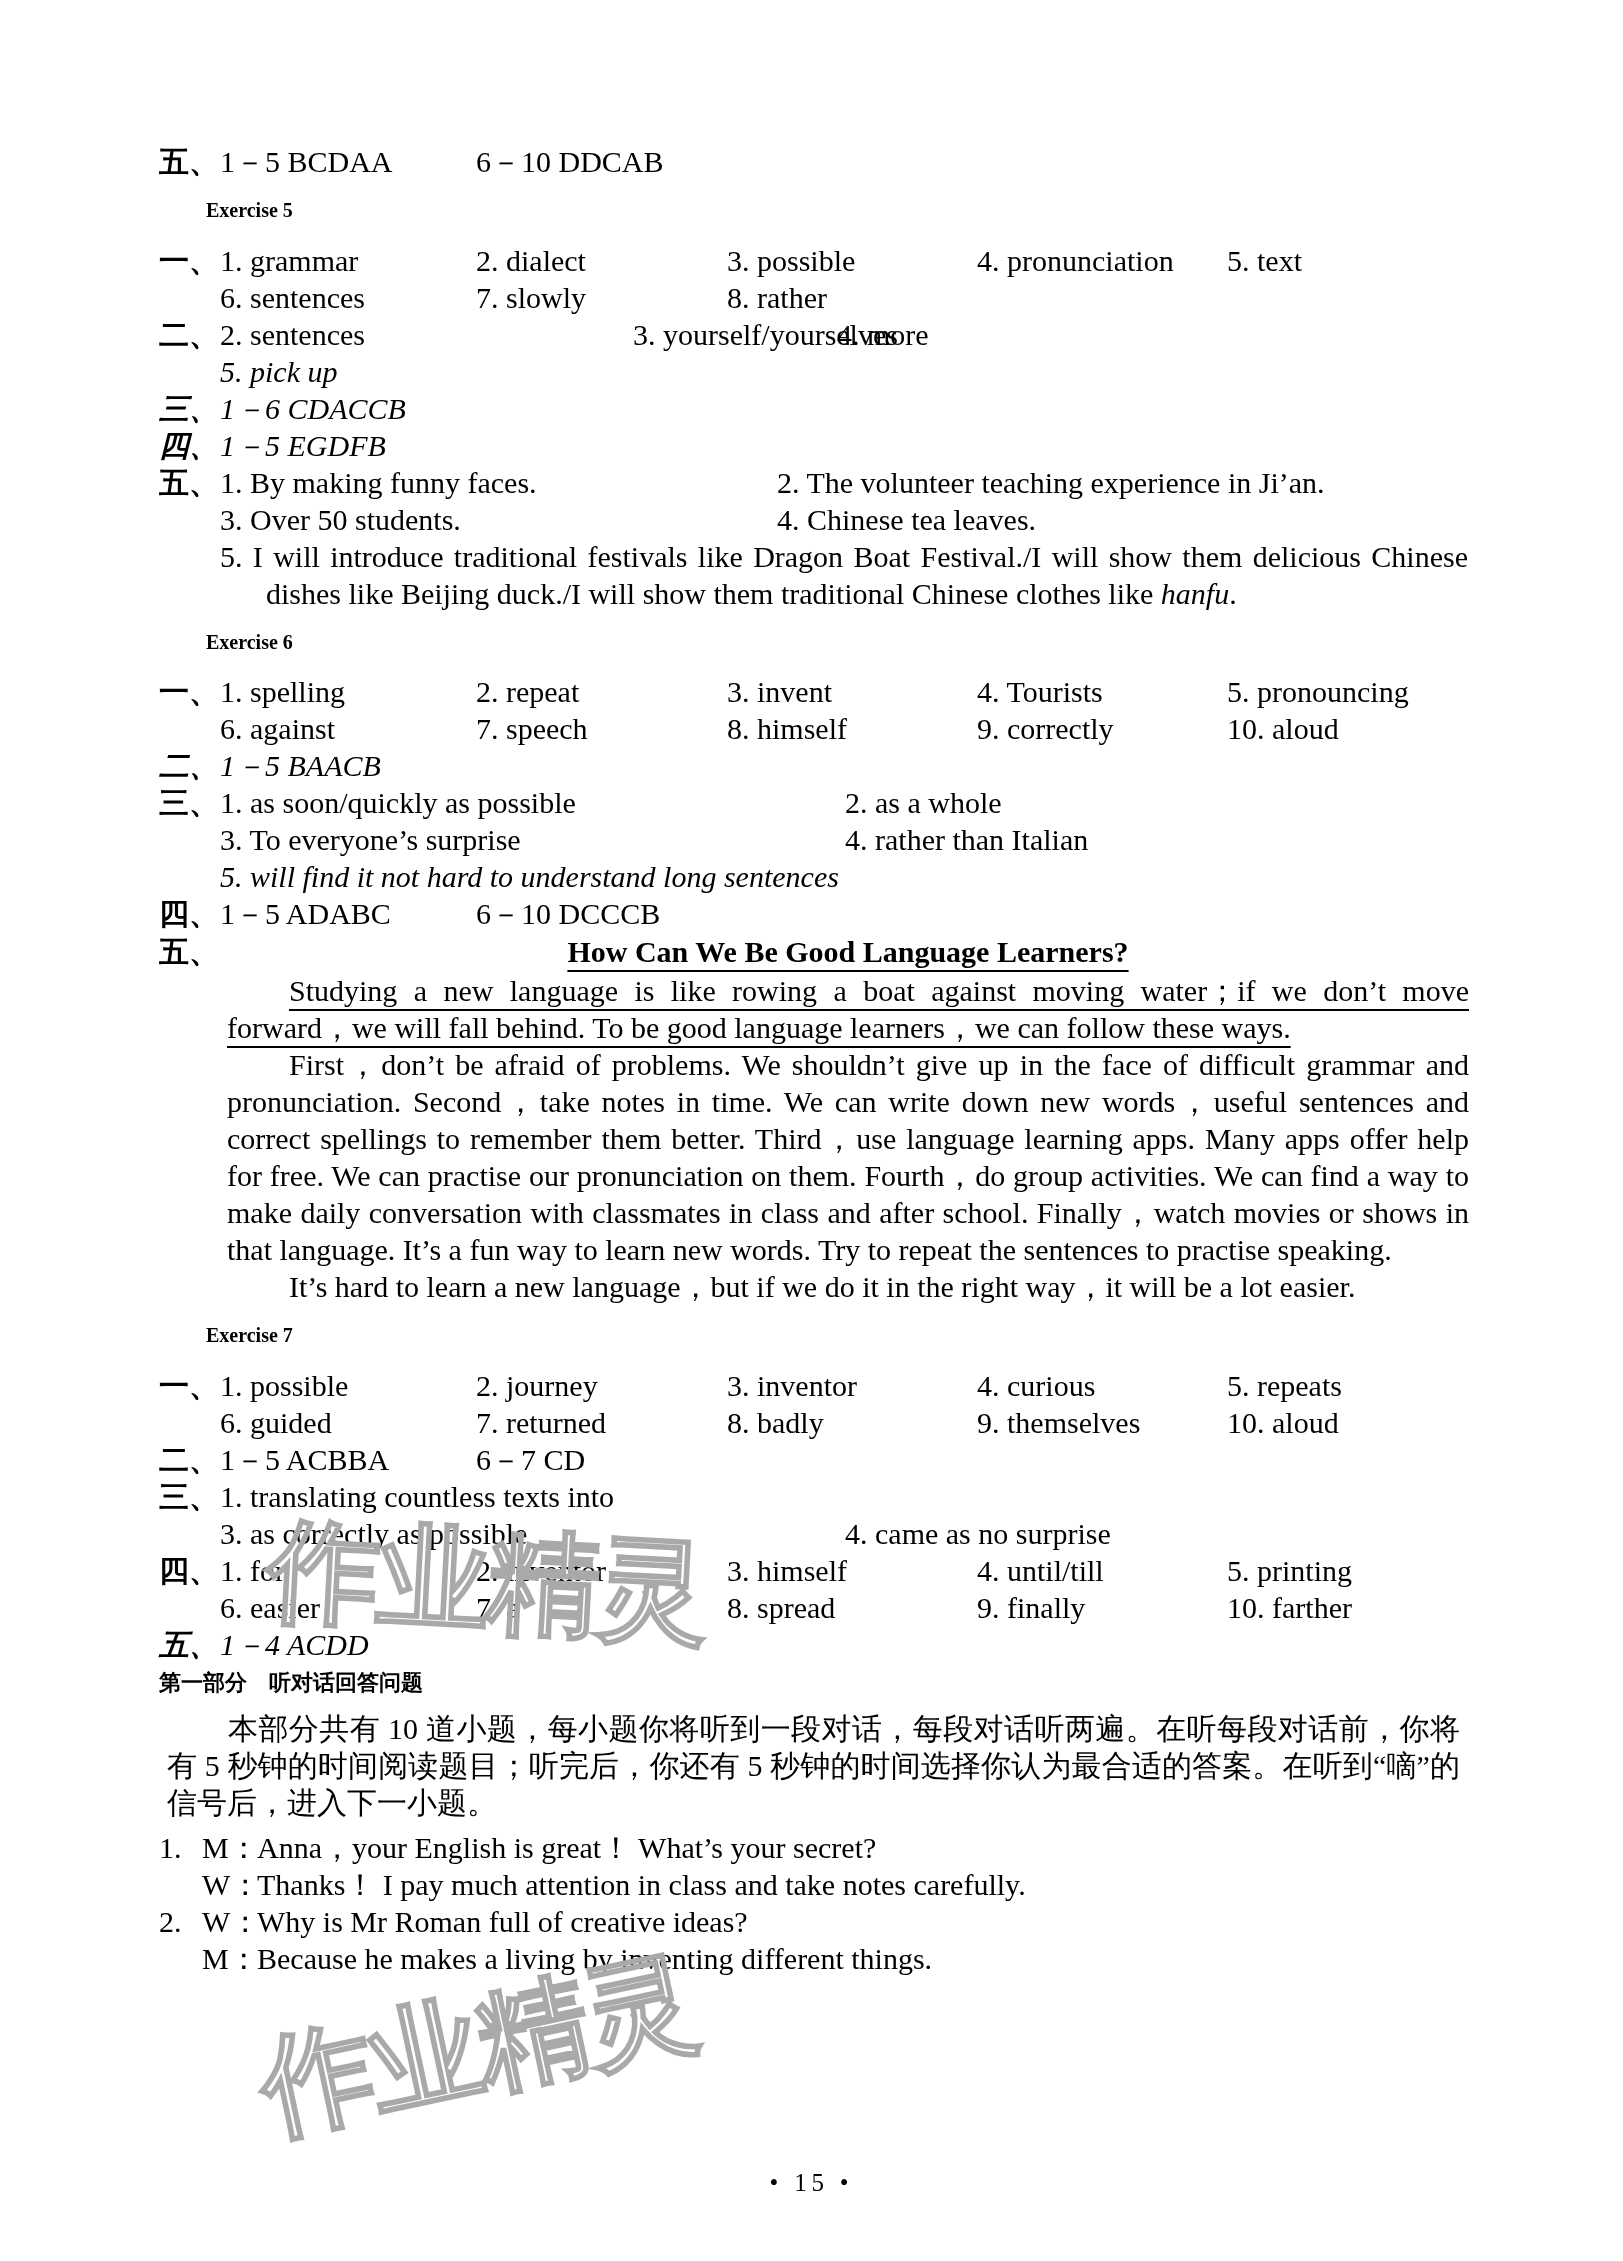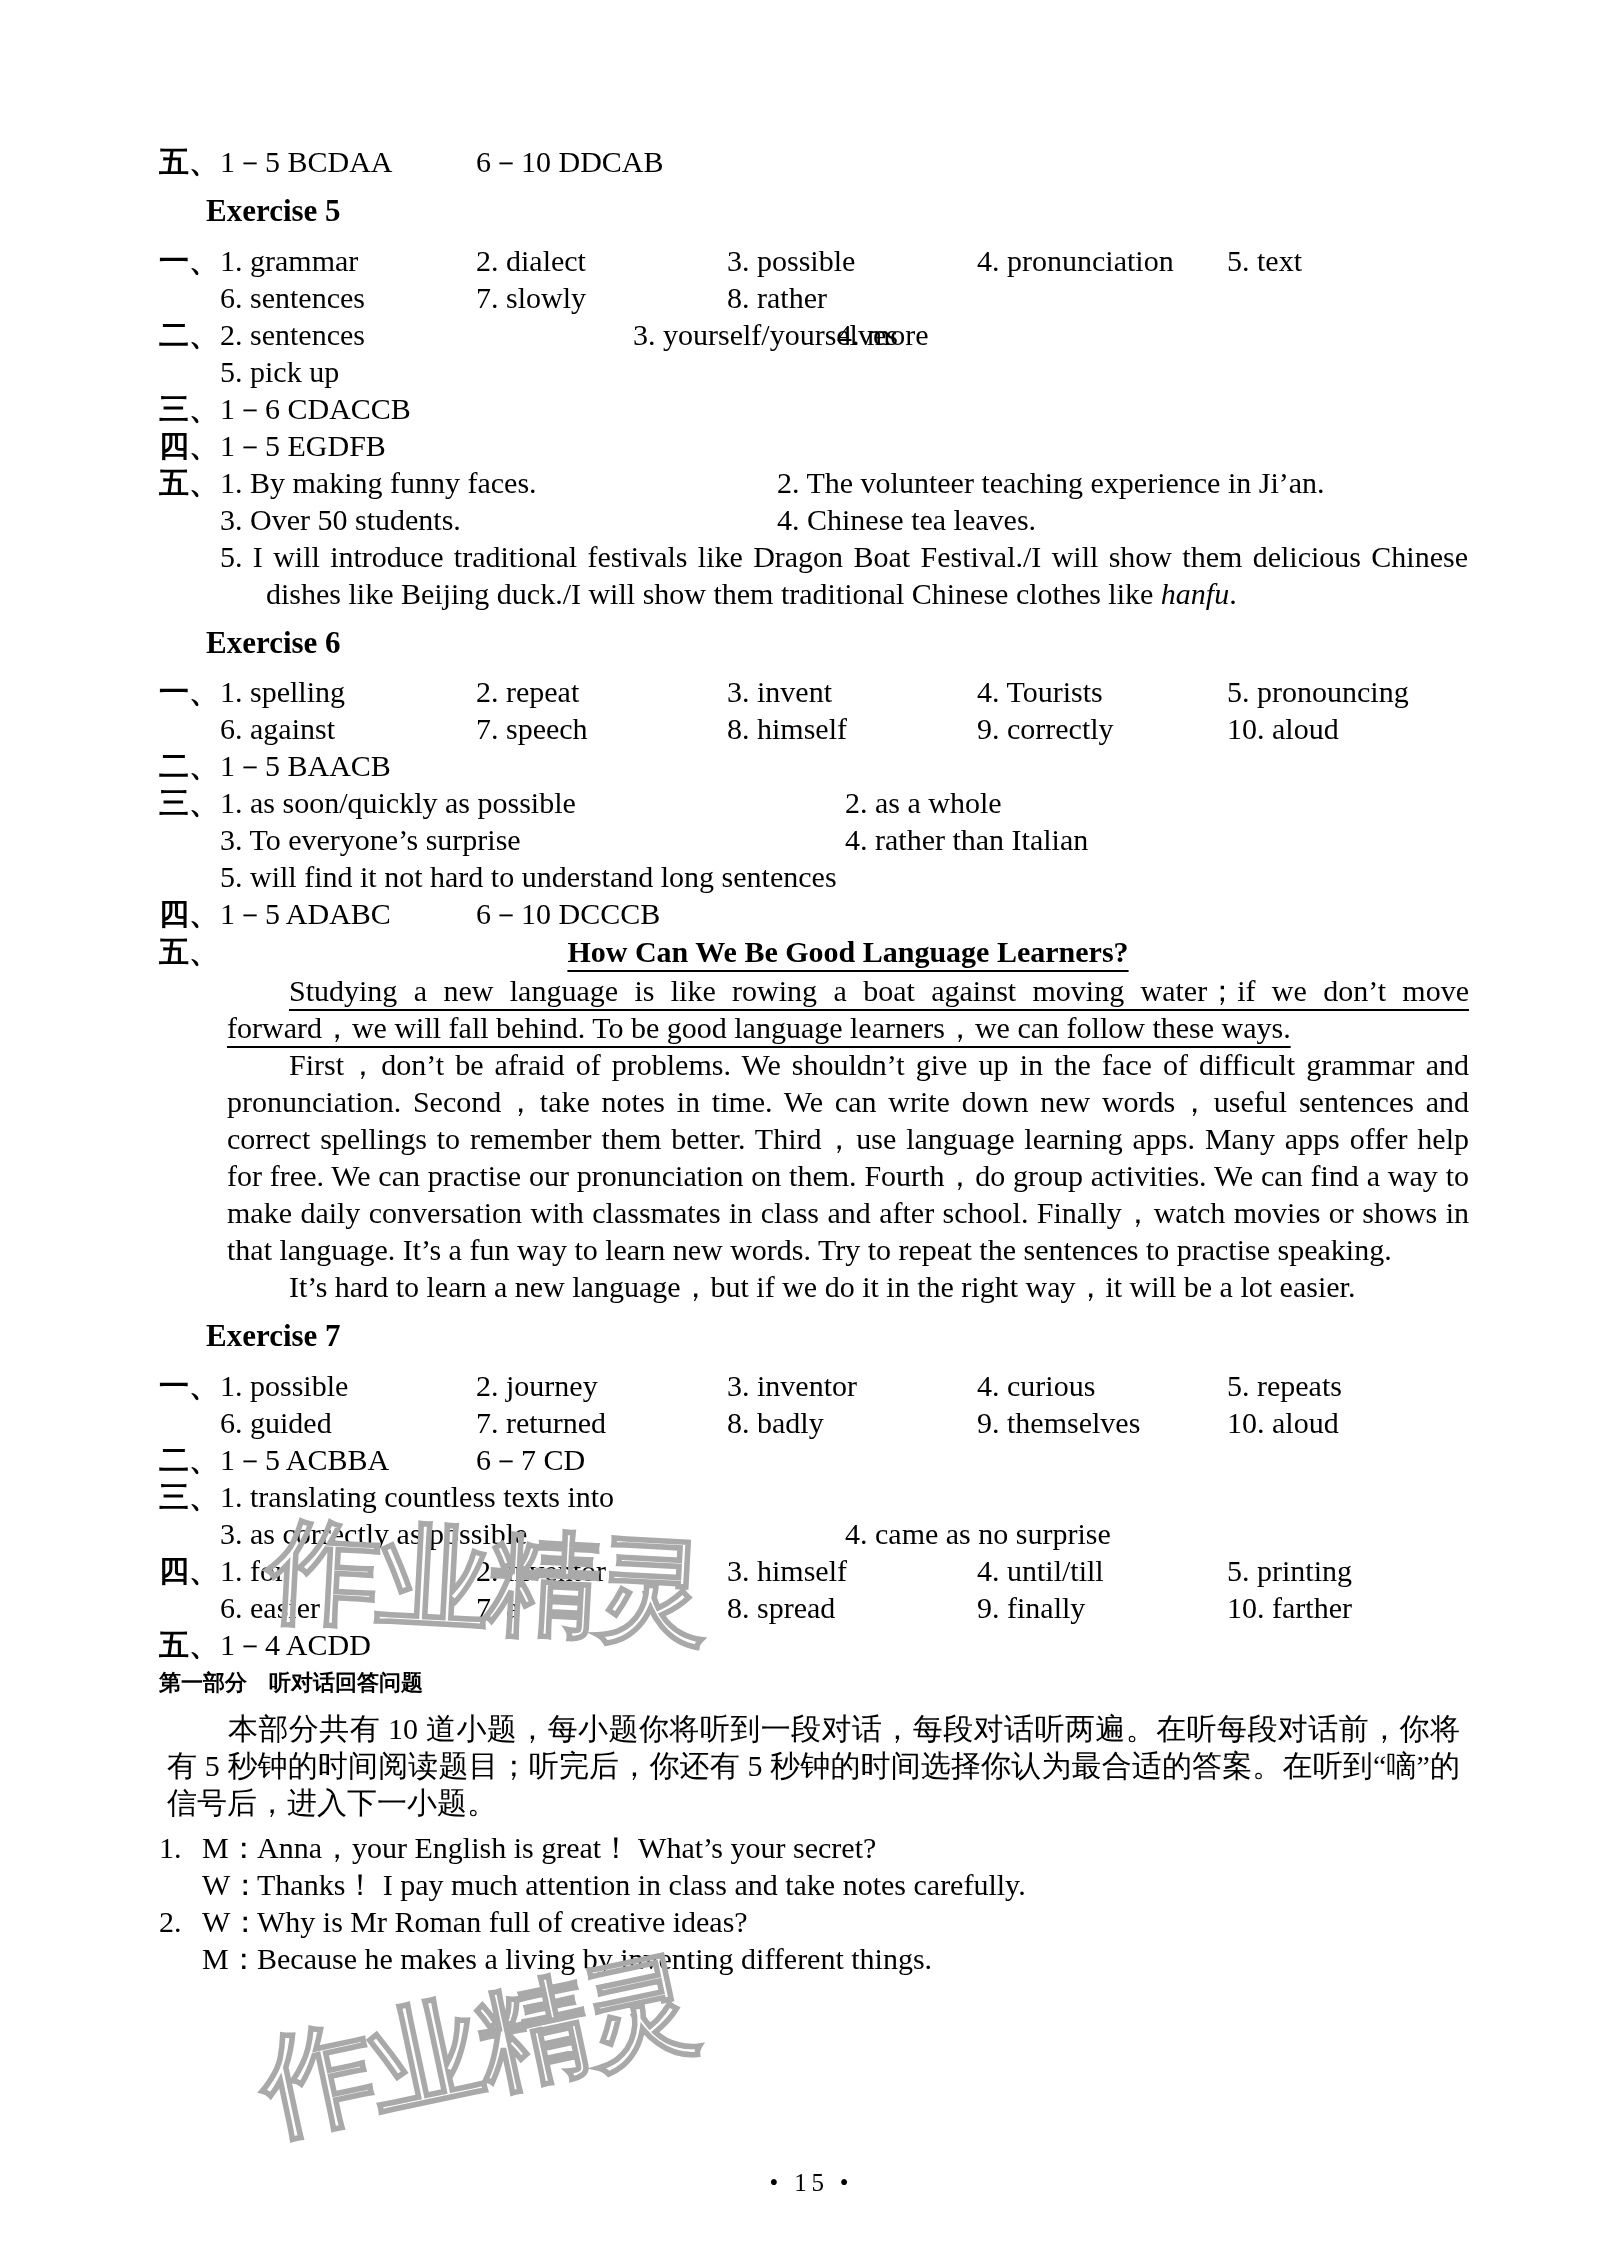--- a/index.html
+++ b/index.html
@@ -7,24 +7,24 @@
        font-family:"Liberation Serif","DejaVu Serif",serif;font-size:30px;}
   .page{position:relative;width:1623px;height:2261px;box-sizing:border-box;
         padding:143px 155px 0 159px;overflow:hidden;}
   .cell{white-space:nowrap;overflow:visible;}
   .marker{font-weight:bold;}
   
   .g{display:grid;height:37px;line-height:37px;}
   .g-ans2{grid-template-columns:61px 256px auto;}
   .g-five{grid-template-columns:61px 256px 251px 250px 250px auto;}
   .g-ex5b{grid-template-columns:61px 413px 204px 407px auto;}
-  .g-one{grid-template-columns:61px auto;}
+  .g-one{grid-template-columns:61px auto;font-style:italic;}
   .g-pair5{grid-template-columns:61px 557px auto;}
   .g-pair6{grid-template-columns:61px 625px auto;}
-  .heading-ex{font-weight:bold;font-size:31px;height:39px;line-height:39px;
+  .heading-ex{font-weight:bold;font-size:20px;height:39px;line-height:39px;
               margin:11.3px 0 11.3px 47px;}
   .hang{margin:0 0 0 61px;padding-left:46px;text-indent:-46px;
         text-align:justify;line-height:37px;}
   .essay{margin-left:68px;width:1242px;}
   .essay-titlewrap{position:relative;height:40px;line-height:40px;text-align:center;}
   .essay-marker{position:absolute;left:-68px;top:0;font-weight:bold;}
   .essay-title{font-weight:bold;text-decoration:underline;
                text-underline-offset:8px;text-decoration-thickness:2.4px;}
   .essay p{margin:0;text-align:justify;line-height:37px;text-indent:62px;}
   .u-para{text-decoration:underline;text-underline-offset:8px;

